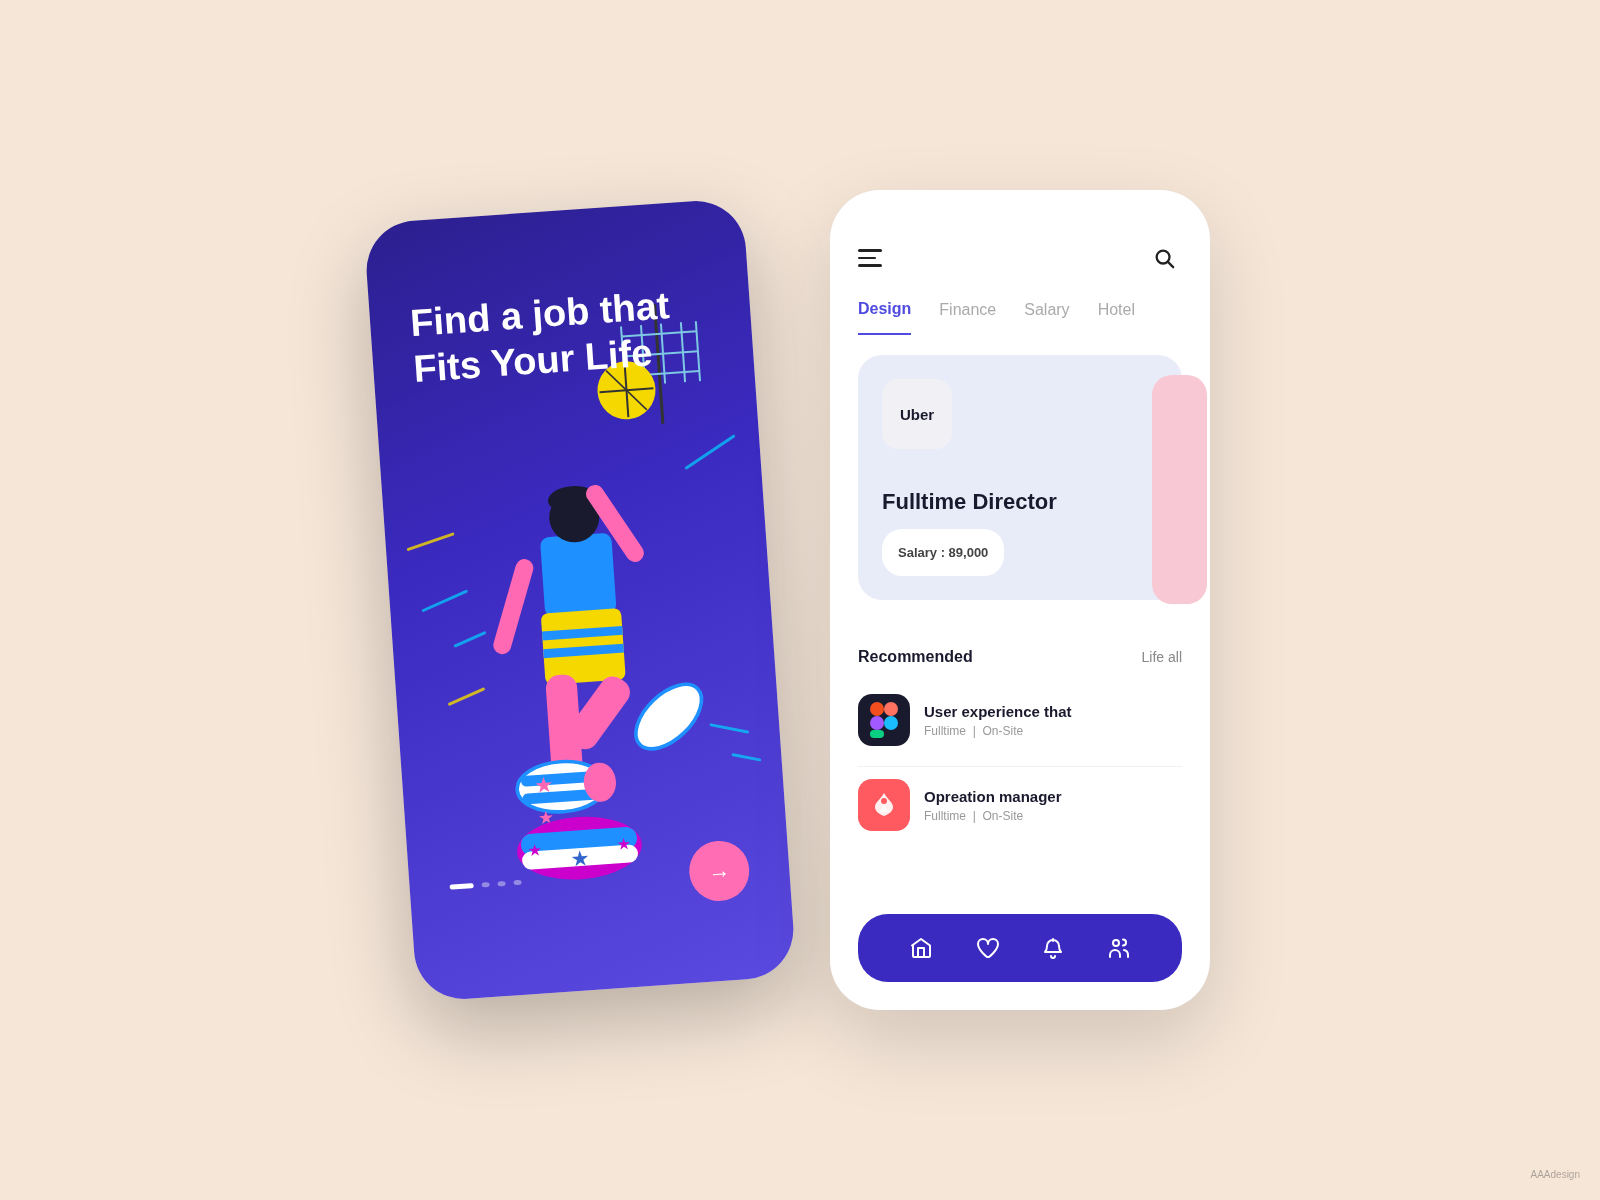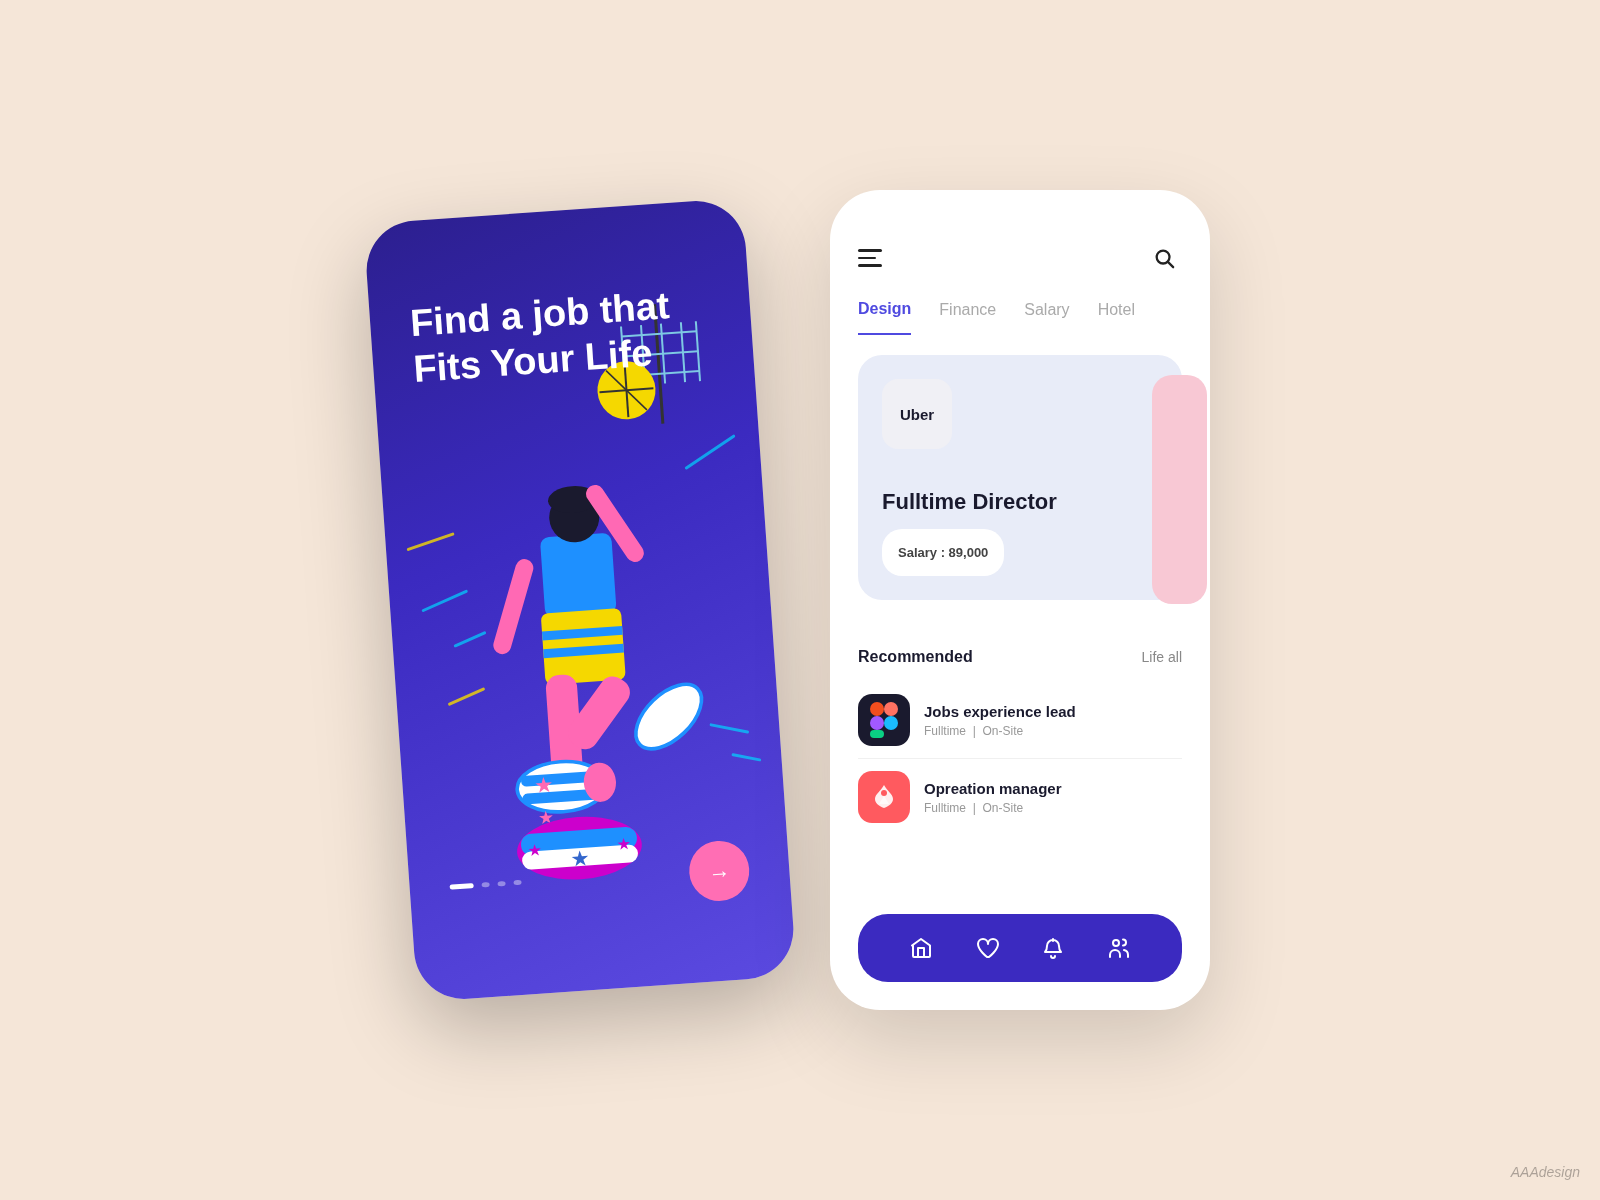--- a/index.html
+++ b/index.html
@@ -261,20 +261,21 @@
     .job-list-item {
       display: flex;
       align-items: center;
       gap: 14px;
       padding: 12px 0;
       cursor: pointer;
     }
 
     .job-list-item + .job-list-item {
       border-top: 1px solid #f0f0f0;
+      margin-top: 8px;
     }
 
     .job-icon-box {
       width: 52px;
       height: 52px;
       border-radius: 14px;
       display: flex;
       align-items: center;
       justify-content: center;
       flex-shrink: 0;
@@ -328,23 +329,22 @@
       stroke-width: 2;
       stroke-linecap: round;
       stroke-linejoin: round;
     }
 
     
     .watermark {
       position: absolute;
       bottom: 20px;
       right: 20px;
-      font-size: 14px;
+      font-size: 10px;
       color: rgba(0,0,0,0.3);
-      font-style: italic;
     }
 
   </style>
 </head>
 <body>
 
 <div class="phones-container">
 
   <div class="phone-left">
     <div class="phone-left-content">
@@ -491,21 +491,21 @@
 
             <svg width="28" height="36" viewBox="0 0 28 36">
               <rect x="0" y="0" width="14" height="14" rx="7" fill="#f24e1e"></rect>
               <rect x="14" y="0" width="14" height="14" rx="7" fill="#ff7262"></rect>
               <rect x="0" y="14" width="14" height="14" rx="7" fill="#a259ff"></rect>
               <rect x="0" y="28" width="14" height="8" rx="4" fill="#0acf83"></rect>
               <circle cx="21" cy="21" r="7" fill="#1abcfe"></circle>
             </svg>
           </div>
           <div class="job-info">
-            <h4>Jobs experience lead</h4>
+            <h4>User experience that</h4>
             <p>
               <span>Fulltime</span>
               &nbsp;|&nbsp;
               <span>On-Site</span>
             </p>
           </div>
         </div>
 
         <div class="job-list-item">
           <div class="job-icon-box airbnb-icon">

